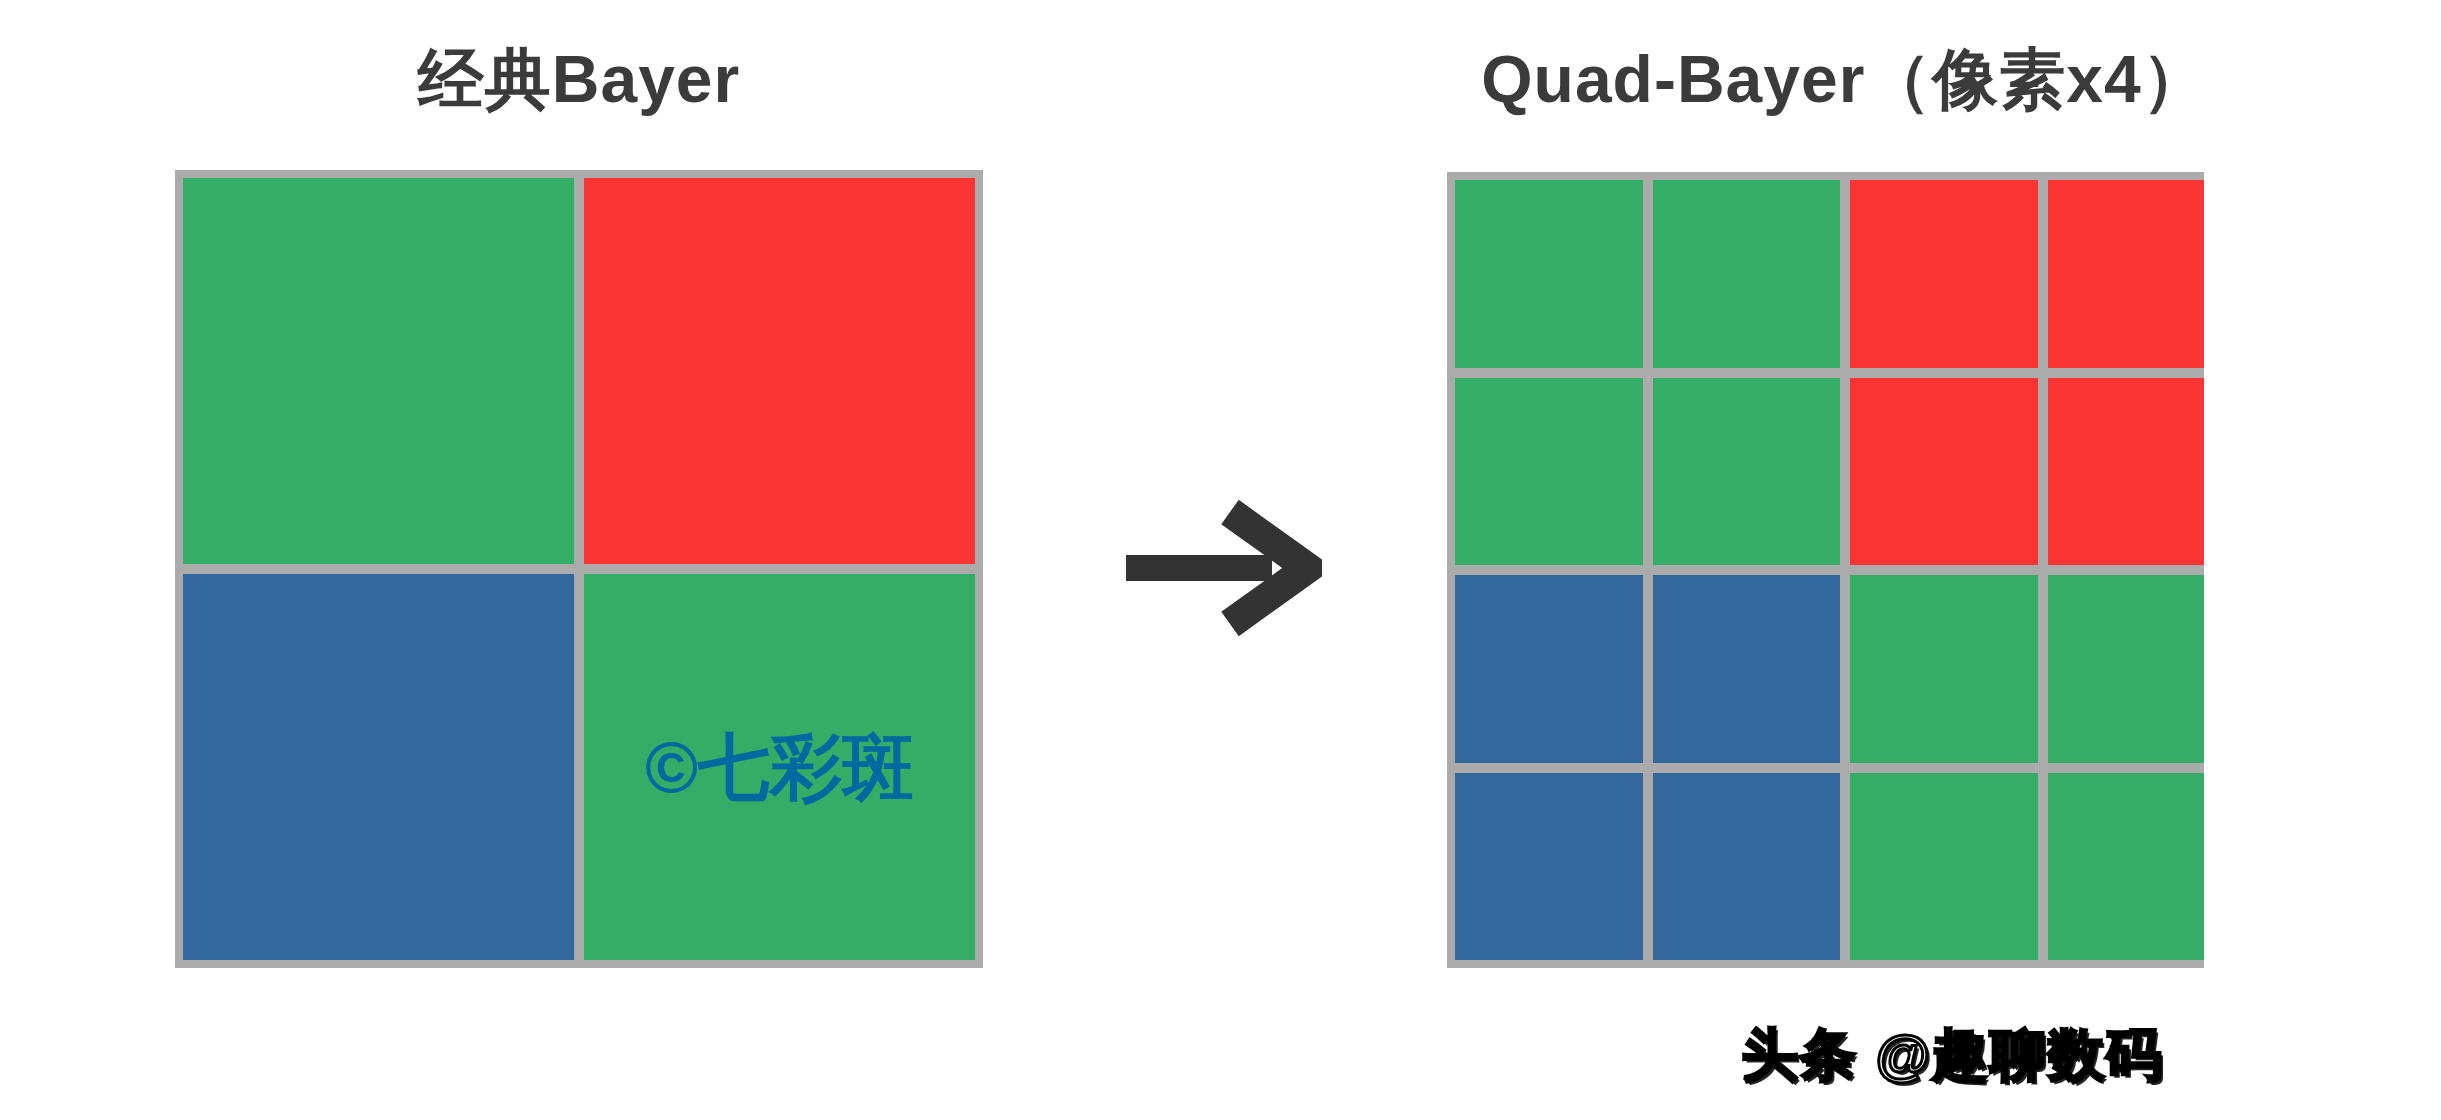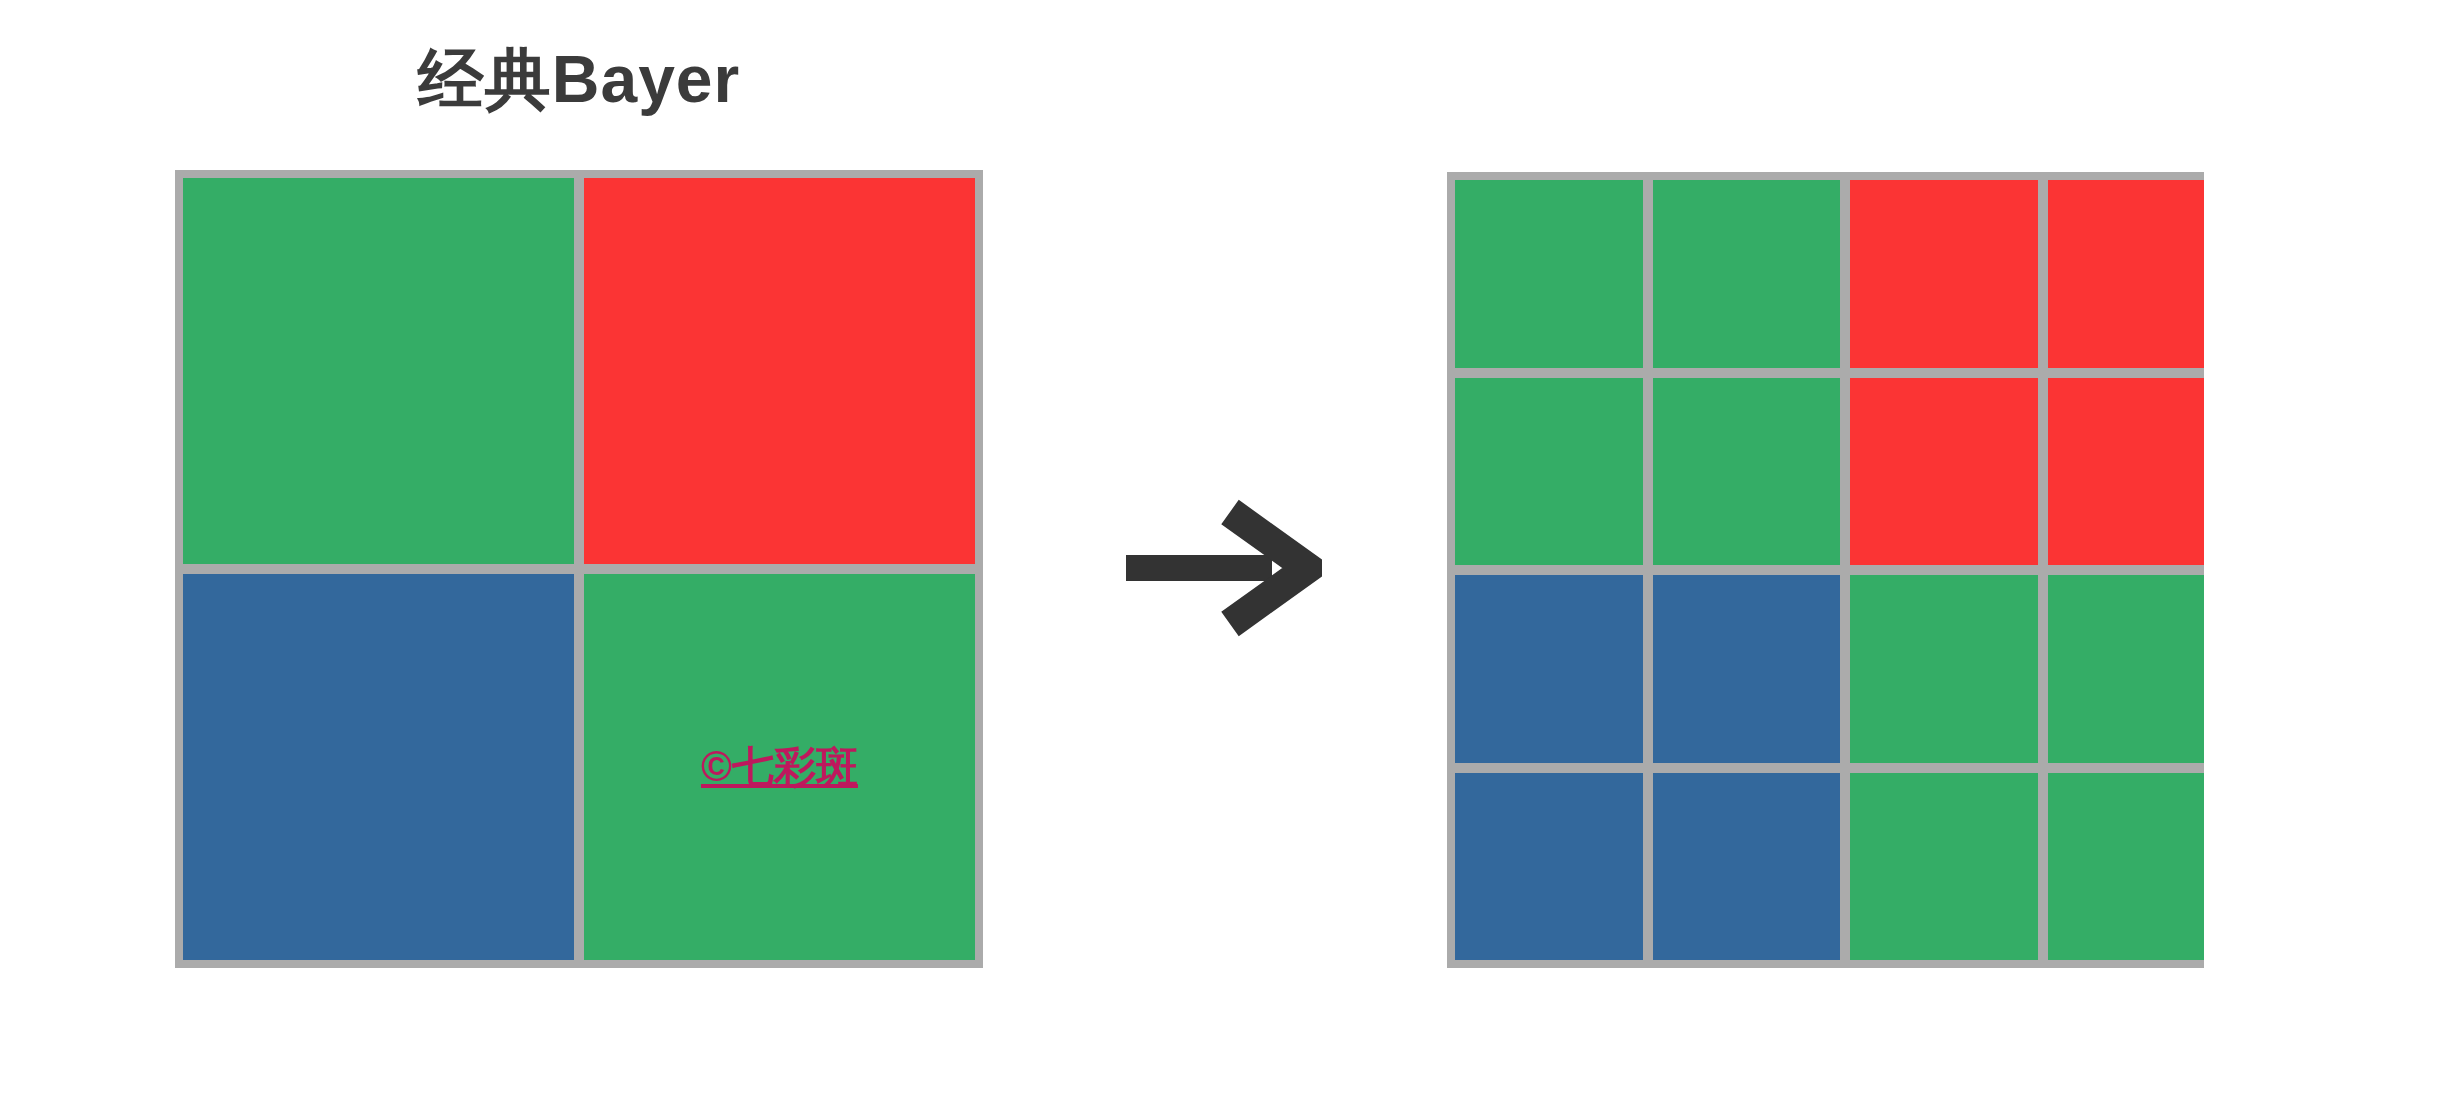--- a/index.html
+++ b/index.html
@@ -57,27 +57,26 @@
 
   .cell-watermark {
     position: absolute;
     left: 584px; top: 574px;
     width: 391px; height: 386px;
     display: flex;
     flex-direction: column;
     align-items: center;
     justify-content: center;
     gap: 56px;
-    color: #be185d;
-    font-size: 42px;
+    color: #0369a1;
+    font-size: 72px;
     font-weight: 700;
     line-height: 1;
     white-space: nowrap;
     pointer-events: none;
-    text-decoration: underline;
   }
 
   .site-watermark {
     position: absolute;
     right: 40px; bottom: 26px;
     font-size: 56px;
     font-weight: 700;
     color: #ffffff;
     -webkit-text-stroke: 3px #000000;
     text-shadow: 3px 3px 0 rgba(0,0,0,0.85);
@@ -85,20 +84,21 @@
     white-space: nowrap;
   }
 </style>
 </head>
 <body>
 
 <div class="canvas">
 
   <div class="panel-title title-left">经典Bayer</div>
 
+  <div class="panel-title title-right">Quad-Bayer（像素x4）</div>
 
   <div class="bayer-grid grid-classic" style="grid-template-columns: repeat(2, 1fr); grid-template-rows: repeat(2, 1fr);">
       <div class="cell" style="background: rgb(52, 173, 102);"></div>
       <div class="cell" style="background: rgb(251, 52, 52);"></div>
       <div class="cell" style="background: rgb(51, 104, 156);"></div>
       <div class="cell" style="background: rgb(52, 173, 102);"></div>
     </div>
 
   <div class="cell-watermark">
     <span>©七彩斑</span>
@@ -123,14 +123,15 @@
       <div class="cell" style="background: rgb(51, 104, 156);"></div>
       <div class="cell" style="background: rgb(51, 104, 156);"></div>
       <div class="cell" style="background: rgb(52, 173, 102);"></div>
       <div class="cell" style="background: rgb(52, 173, 102);"></div>
       <div class="cell" style="background: rgb(51, 104, 156);"></div>
       <div class="cell" style="background: rgb(51, 104, 156);"></div>
       <div class="cell" style="background: rgb(52, 173, 102);"></div>
       <div class="cell" style="background: rgb(52, 173, 102);"></div>
     </div>
 
+  <div class="site-watermark">头条 @趣聊数码</div>
 
 </div>
 
 </body></html>

